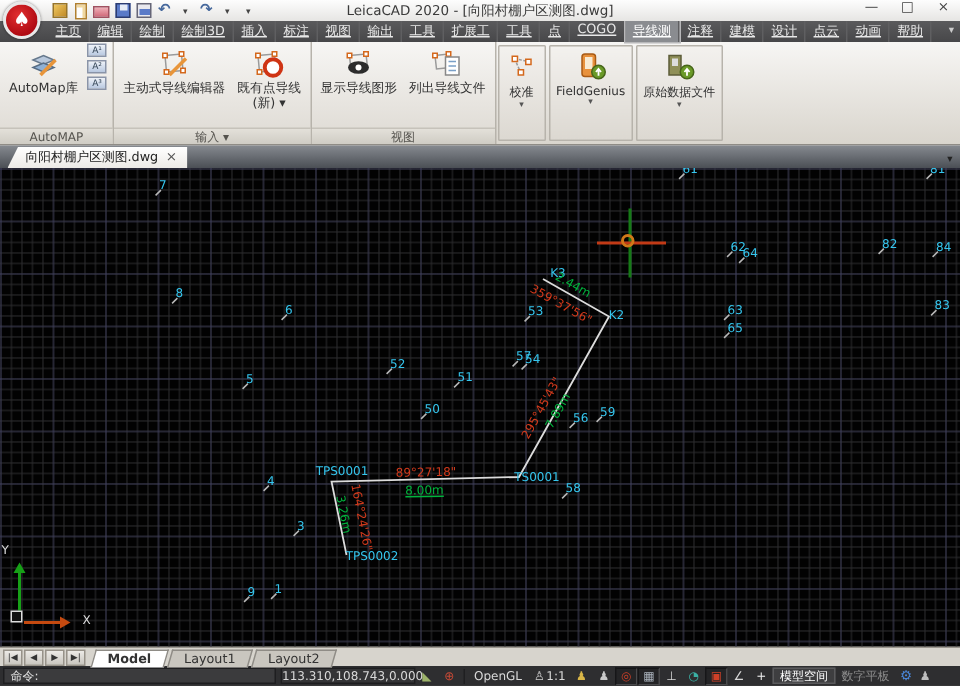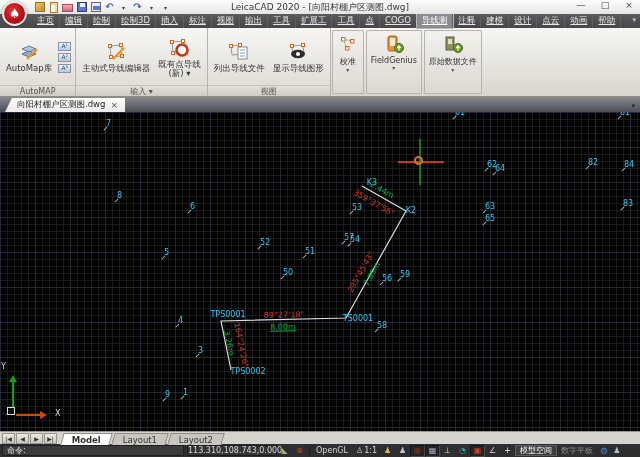--- a/index.html
+++ b/index.html
@@ -30,21 +30,21 @@
   
   .tabrow{height:14px;background:linear-gradient(#5a5a5c,#474749);display:flex;align-items:stretch;padding-left:32px;}
   #rtabs{display:flex;align-items:stretch;}
   .rtab{font-size:8.5px;color:#e8e8e8;padding:1px 5px 0;border-right:1px solid #5f5f61;white-space:nowrap;text-decoration:underline;}
   .rtab.active{background:#8a8c90;outline:1px solid #b8b8ba;color:#fff;}
   .ribbonmin{margin-left:auto;color:#ccc;font-size:7px;padding:2px 4px;}
 
   
   .ribbon{height:69px;background:linear-gradient(#f7f6f4,#d9d5cd);border-bottom:1px solid #8f8c86;display:flex;align-items:stretch;}
   .rgroup{display:flex;flex-direction:column;border-right:1px solid #b7b3ab;background:linear-gradient(#f7f6f4,#ddd9d2);}
-  .rbtns{flex:1;display:flex;align-items:center;padding:1px 2px 0;}
+  .rbtns{flex:1;display:flex;align-items:flex-start;padding:1px 2px 0;}
   .rglabel{height:11px;font-size:8px;color:#55534e;text-align:center;line-height:11px;
     background:linear-gradient(#e3e0d9,#cfccc4);border-top:1px solid #c6c2ba;}
   .bigbtn{display:flex;flex-direction:column;align-items:center;justify-content:flex-start;
     padding:1px 3px;font-size:8.5px;color:#333;text-align:center;line-height:9.5px;border:1px solid transparent;border-radius:2px;}
   .bigbtn .bicon{height:24px;display:flex;align-items:center;}
   .sidecol{display:flex;flex-direction:column;justify-content:center;gap:2px;padding:0 2px;}
   .smicon{width:13px;height:9px;border:1px solid #8a94a8;background:linear-gradient(#eef2f8,#b8c8e0);
     font-size:6px;color:#345;display:flex;align-items:center;justify-content:center;line-height:1;}
   .rsingle{margin:2px 1px;border:1px solid #b7b3ab;background:linear-gradient(#f3f1ee,#dcd8d1);
     display:flex;flex-direction:column;align-items:center;padding:1px 4px;font-size:8px;color:#333;border-radius:1px;}
@@ -221,40 +221,40 @@
         </div>
       </div>
       <div class="rglabel">输入 ▾</div>
     </div>
 
     <div class="rgroup">
       <div class="rbtns">
         <div class="bigbtn">
           <span class="bicon">
             <svg width="22" height="22">
+                <path d="M5 5 L16 4 L17 13 L6 15 Z" fill="none" stroke="#9a9a9a"></path>
+                <rect x="3.5" y="3.5" width="3" height="3" fill="#fff" stroke="#d4681c"></rect>
+                <rect x="14.5" y="2.5" width="3" height="3" fill="#fff" stroke="#d4681c"></rect>
+                <ellipse cx="11" cy="13" rx="7" ry="4.2" fill="#2c2c2c"></ellipse>
+                <circle cx="11" cy="13" r="2" fill="#fff"></circle>
+              </svg>
+          </span>
+          <span>显示导线图形</span>
+        </div>
+        <div class="bigbtn">
+          <span class="bicon">
+            <svg width="22" height="22">
                 <path d="M3 5 L12 4 L13 13 L4 14 Z" fill="none" stroke="#9a9a9a"></path>
                 <rect x="1.5" y="3.5" width="3" height="3" fill="#fff" stroke="#d4681c"></rect>
                 <rect x="10.5" y="2.5" width="3" height="3" fill="#fff" stroke="#d4681c"></rect>
                 <rect x="10" y="6" width="9" height="12" fill="#fff" stroke="#888"></rect>
                 <path d="M12 9h5M12 12h5M12 15h5" stroke="#7aa0c8" stroke-width="1"></path>
               </svg>
           </span>
           <span>列出导线文件</span>
-        </div>
-        <div class="bigbtn">
-          <span class="bicon">
-            <svg width="22" height="22">
-                <path d="M5 5 L16 4 L17 13 L6 15 Z" fill="none" stroke="#9a9a9a"></path>
-                <rect x="3.5" y="3.5" width="3" height="3" fill="#fff" stroke="#d4681c"></rect>
-                <rect x="14.5" y="2.5" width="3" height="3" fill="#fff" stroke="#d4681c"></rect>
-                <ellipse cx="11" cy="13" rx="7" ry="4.2" fill="#2c2c2c"></ellipse>
-                <circle cx="11" cy="13" r="2" fill="#fff"></circle>
-              </svg>
-          </span>
-          <span>显示导线图形</span>
         </div>
       </div>
       <div class="rglabel">视图</div>
     </div>
 
     <div class="rsingle">
       <span class="bicon">
         <svg width="22" height="22">
             <path d="M6 6 L15 8 M6 6 L10 15" stroke="#9a9a9a" stroke-dasharray="2 1"></path>
             <rect x="4.5" y="4.5" width="3.5" height="3.5" fill="#fff" stroke="#d4681c"></rect>

